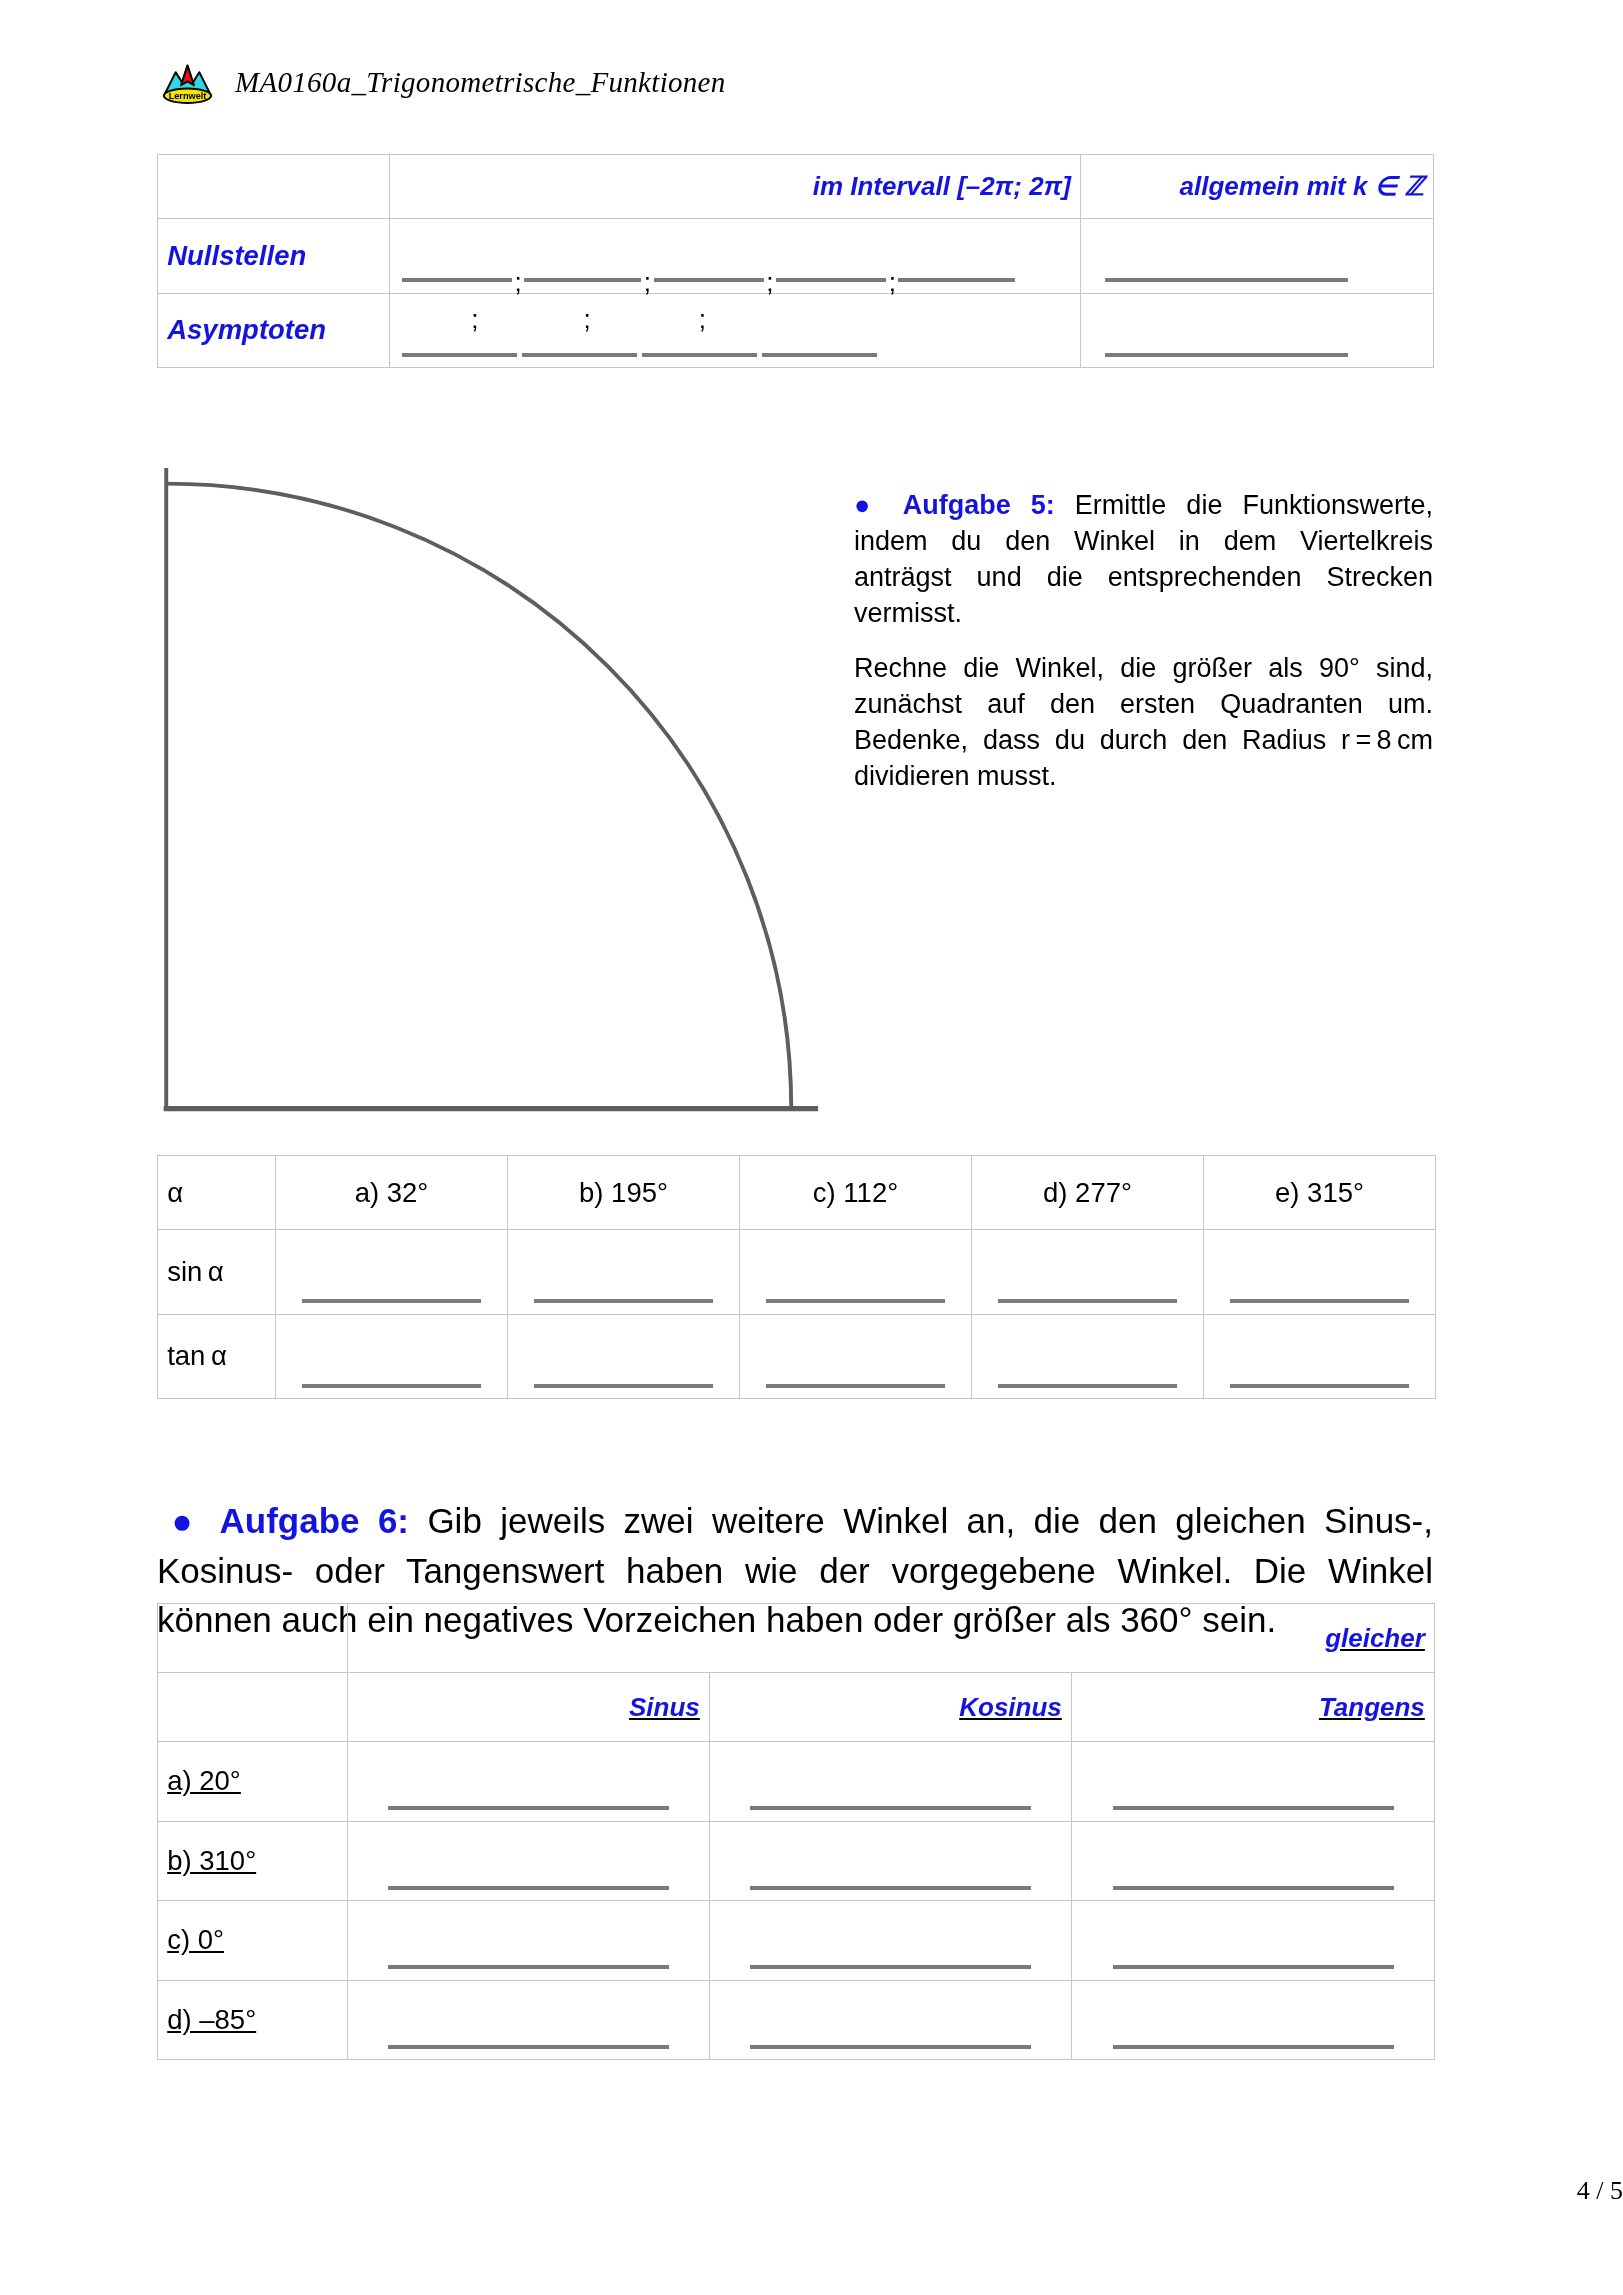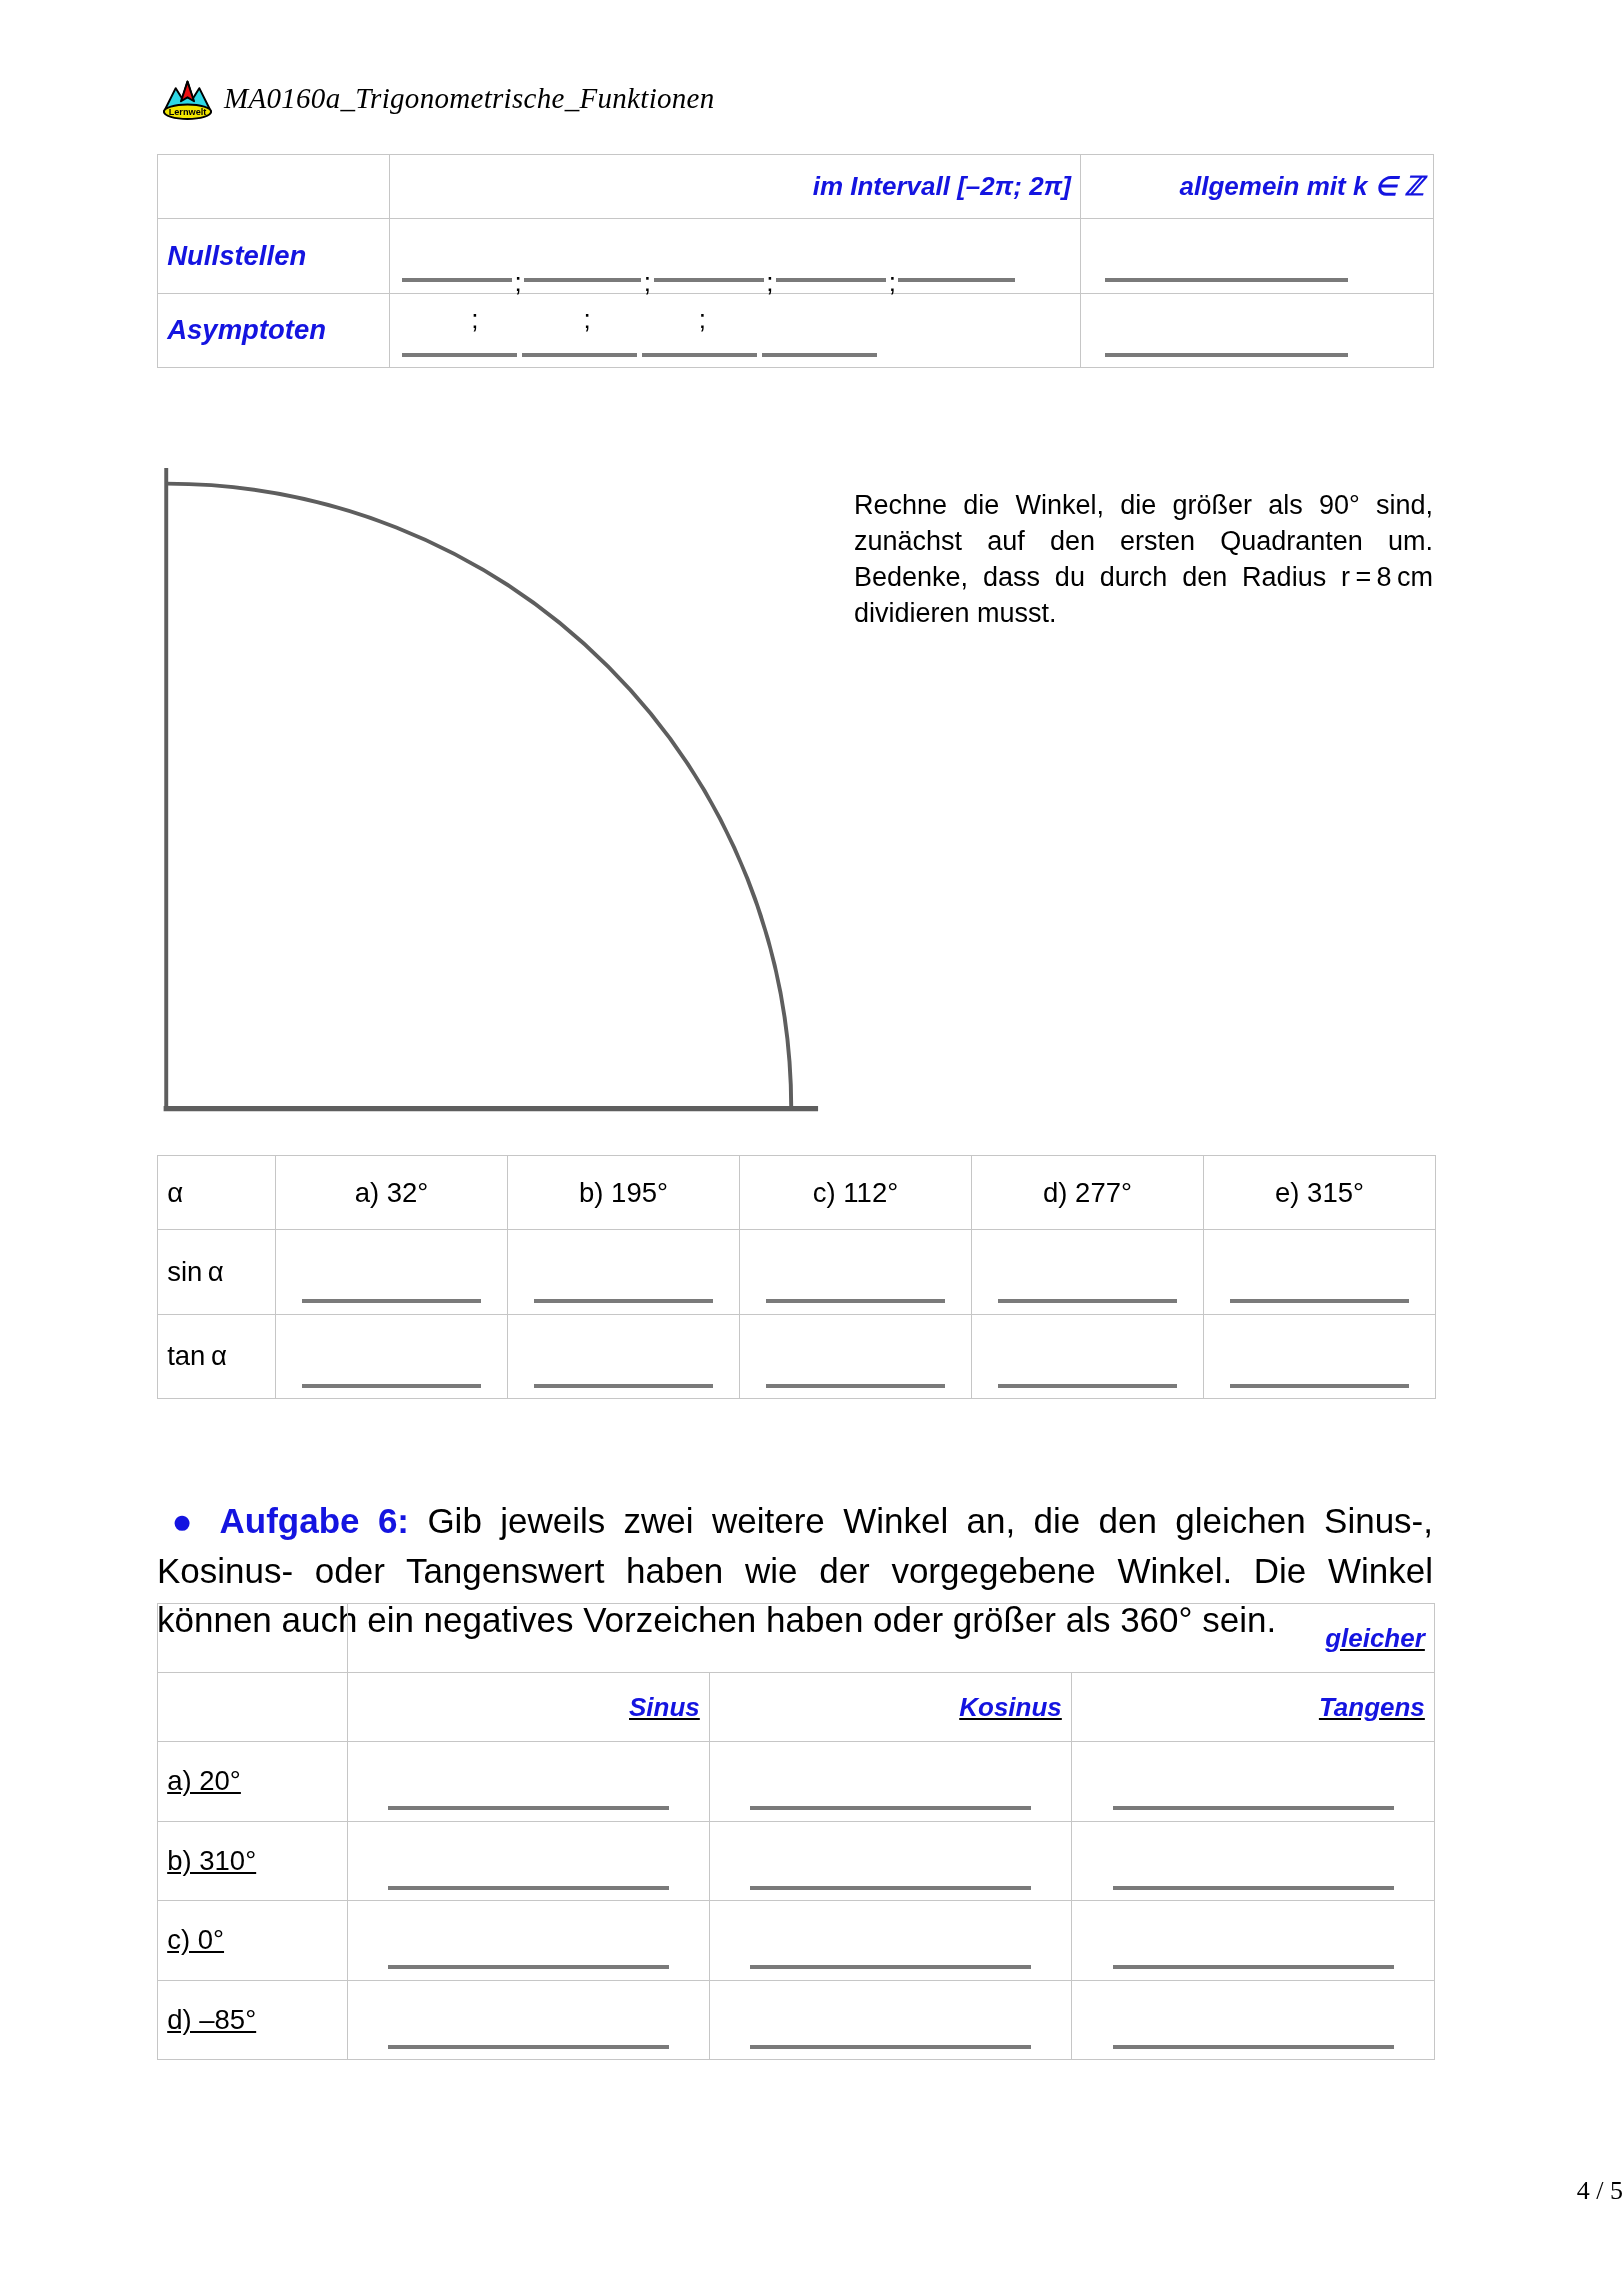--- a/index.html
+++ b/index.html
@@ -24,22 +24,21 @@
     background: #fff;
   }
 
   
   .header {
     position: absolute;
     left: 160px;
     top: 59px;
     display: flex;
     align-items: center;
-    gap: 9px;
-    margin-top: 16px;
+    gap: 20px;
   }
   .logo {
     width: 55px;
     height: 46px;
     position: relative;
     flex: 0 0 auto;
   }
   .logo svg { display: block; }
   .doc-title {
     font-family: "Liberation Serif", serif;
@@ -238,20 +237,25 @@
 
       <line x1="8" y1="4" x2="8" y2="983" stroke="#5e5e5e" stroke-width="6"></line>
 
       <line x1="4" y1="983" x2="1004" y2="983" stroke="#5e5e5e" stroke-width="8"></line>
 
       <path d="M 8 28 A 955 955 0 0 1 963 983" fill="none" stroke="#5e5e5e" stroke-width="6"></path>
     </svg>
   </div>
 
   <div id="aufg5">
+    <p>
+      <span class="bullet">●</span>
+      <span class="task-tag">Aufgabe 5:</span>
+      <span>Ermittle die Funktionswerte, indem du den Winkel in dem Viertelkreis anträgst und die entsprechenden Strecken vermisst.</span>
+    </p>
     <p>Rechne die Winkel, die größer als 90° sind, zunächst auf den ersten Quadranten um. Bedenke, dass du durch den Radius r = 8 cm dividieren musst.</p>
   </div>
 
   <table class="wtable" id="table2">
     <colgroup>
       <col style="width:118px">
         <col style="width:232px">
         <col style="width:232px">
       <col style="width:232px">
         <col style="width:232px">

